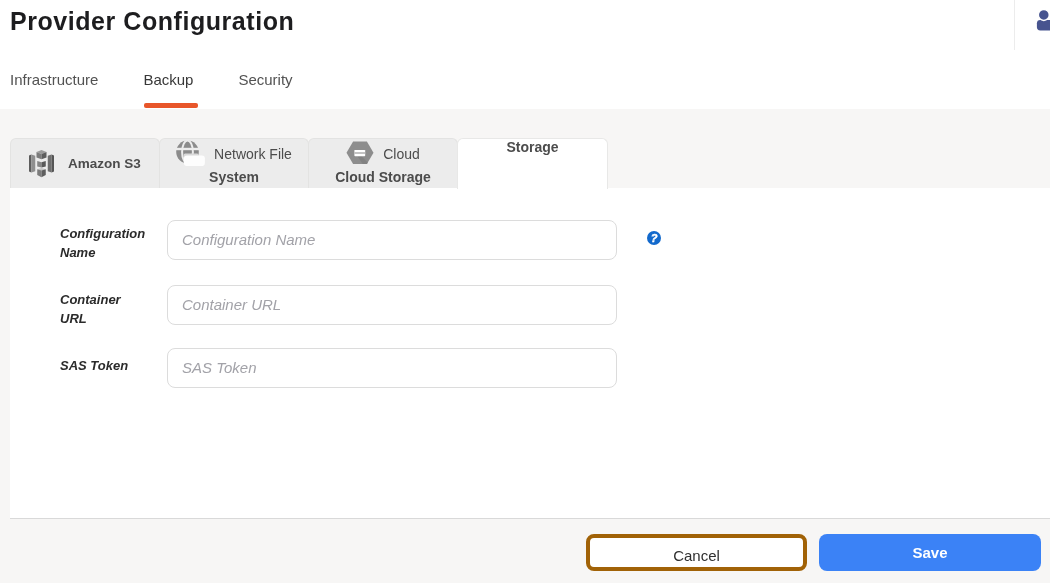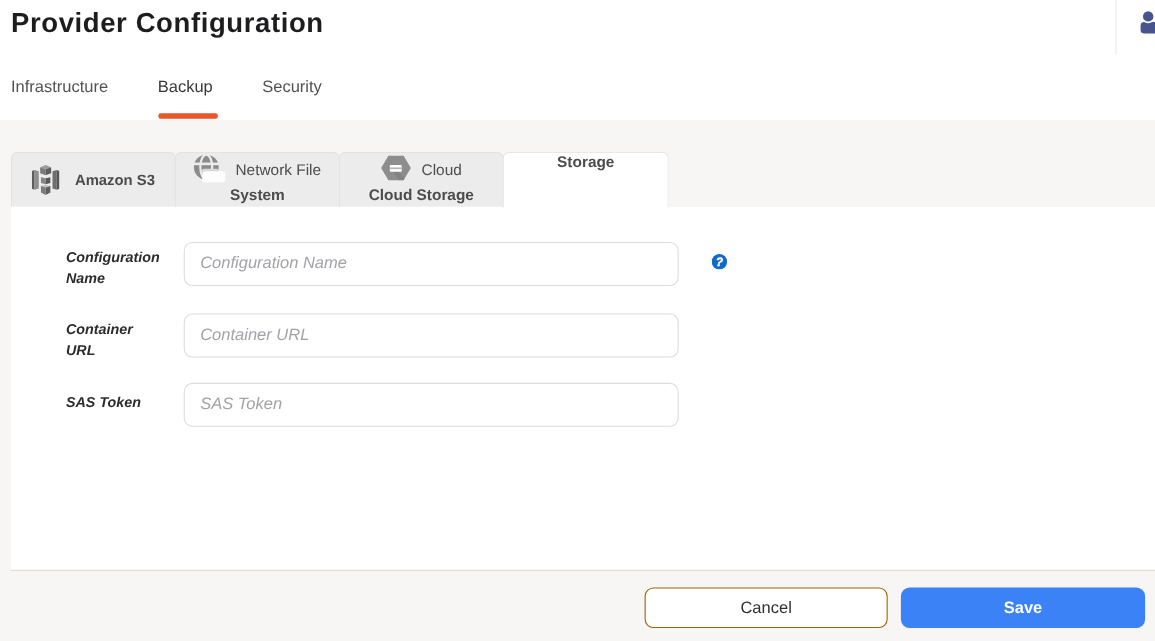--- a/index.html
+++ b/index.html
@@ -28,21 +28,21 @@
   #ctab4 { left:457px;   width:151px; background:#ffffff; border-color:#e8e8e7; z-index:3; height:51px; }
 
   
   #card { position:absolute; left:10px; top:188px; width:1040px; height:331px; background:#ffffff; border-bottom:1px solid #d9d9d9;font-style:italic; }
 
   .flabel { position:absolute; left:50px; width:88px; font-size:13px; font-weight:bold; color:#2b2b2b; line-height:19px; }
   .finput { position:absolute; left:157px; width:450px; height:40px; border:1px solid #dcdcdc; border-radius:8px; background:#fff; font-size:15px; color:#a2a2a8; line-height:37px; padding-left:14px; }
 
   
   .btn { position:absolute; top:534px; height:37px; border-radius:8px; font-size:15px; text-align:center; line-height:35px; }
-  #btn-cancel { left:586px; width:221px; background:#fff; border:1px solid #a16207; color:#2f2f2f; }
+  #btn-cancel { left:586px; width:221px; background:#fff; border:4px solid #a16207; color:#2f2f2f; }
   #btn-save { left:819px; width:222px; background:#3b82f6; border:none; color:#fff; font-weight:bold; line-height:37px; }
 </style>
 </head>
 <body>
 <div id="header">
   <div id="title">Provider Configuration</div>
   <div id="hdivider"></div>
   <div id="avatar">
     <svg width="22" height="26" viewBox="0 0 22 26">
       <rect x="1.9" y="11.9" width="22" height="10.6" rx="3.4" fill="#47548f"></rect>

